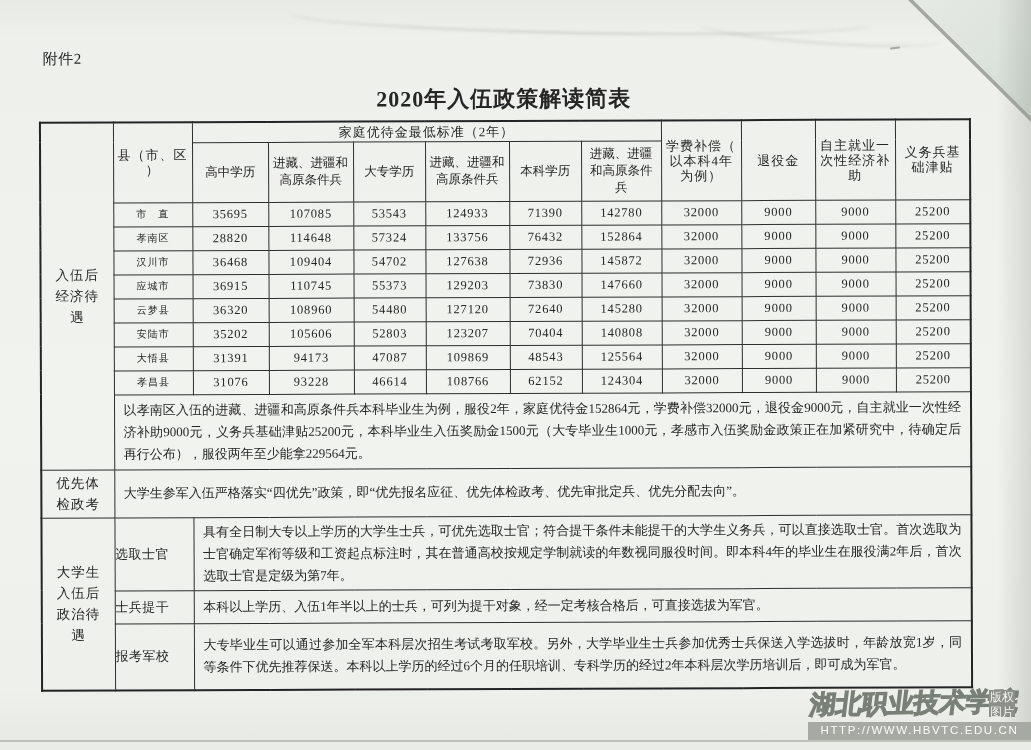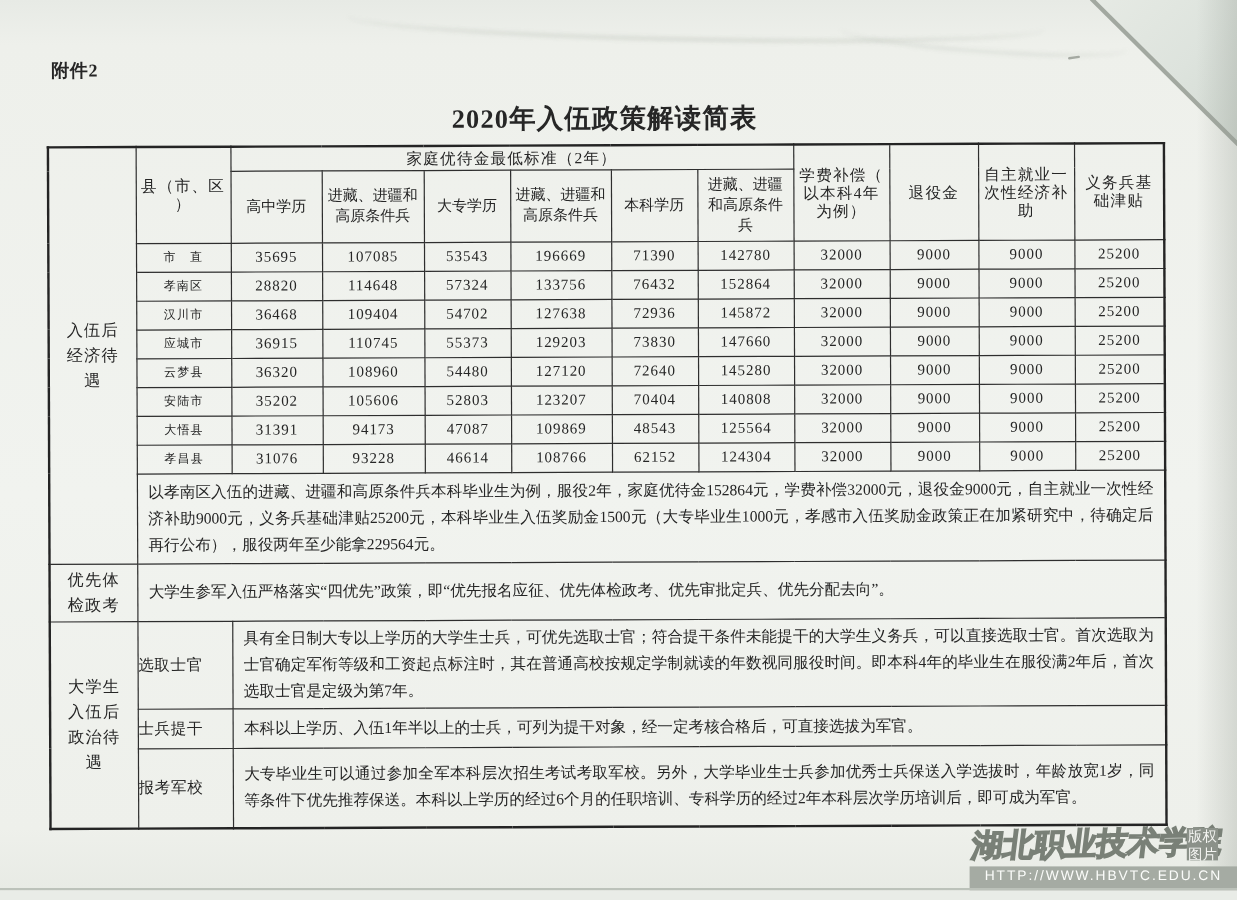--- a/index.html
+++ b/index.html
@@ -23,21 +23,21 @@
   .smudge1 { position:absolute; top:4px; left:290px; width:580px; height:30px;
     border-bottom:2px solid rgba(125,135,123,.30); border-radius:50%;
     filter:blur(1.6px); transform:rotate(1.1deg); }
   .smudge2 { position:absolute; top:22px; left:700px; width:240px; height:22px;
     border-bottom:2px solid rgba(125,135,123,.22); border-radius:50%;
     filter:blur(1.6px); transform:rotate(4deg); }
   .mark-dash { position:absolute; left:890px; top:47px; width:10px; height:2px;
     background:#8d938b; border-radius:1px; transform:rotate(-8deg); opacity:.75; }
 
   .doc { position:absolute; inset:0; transform:rotate(-0.22deg); transform-origin:515px 400px; }
-  .attachment { position:absolute; left:44px; top:48px; font-size:15px; font-weight:bold; letter-spacing:.5px; }
+  .attachment { position:absolute; left:44px; top:48px; font-size:15px; font-weight:normal; letter-spacing:.5px; }
   .title { position:absolute; left:40px; top:84px; width:930px; text-align:center;
     font-size:22px; font-weight:bold; letter-spacing:1px; }
 
   table.main { position:absolute; left:40px; top:120px; width:930px;
     border-collapse:collapse; table-layout:fixed; border:2px solid #242424; }
   table.main td { border:1.5px solid #2e2e2e; overflow:hidden; }
 
   tr.hA  { height:20px; } tr.hB { height:60px; }
   tr.drow{ height:24px; } tr.note-row { height:74px; }
   tr.enroll-row { height:48px; }
@@ -114,21 +114,21 @@
           <td class="hdr">进藏、进疆和高原条件兵</td>
           <td class="hdr">本科学历</td>
           <td class="hdr">进藏、进疆和高原条件兵</td>
         </tr>
 
         <tr class="drow">
             <td class="county">市　直</td>
             <td class="num">35695</td>
             <td class="num">107085</td>
             <td class="num">53543</td>
-            <td class="num">196669</td>
+            <td class="num">124933</td>
             <td class="num">71390</td>
             <td class="num">142780</td>
             <td class="num">32000</td>
             <td class="num">9000</td>
             <td class="num">9000</td>
             <td class="num">25200</td>
           </tr>
           <tr class="drow">
             <td class="county">孝南区</td>
             <td class="num">28820</td>

